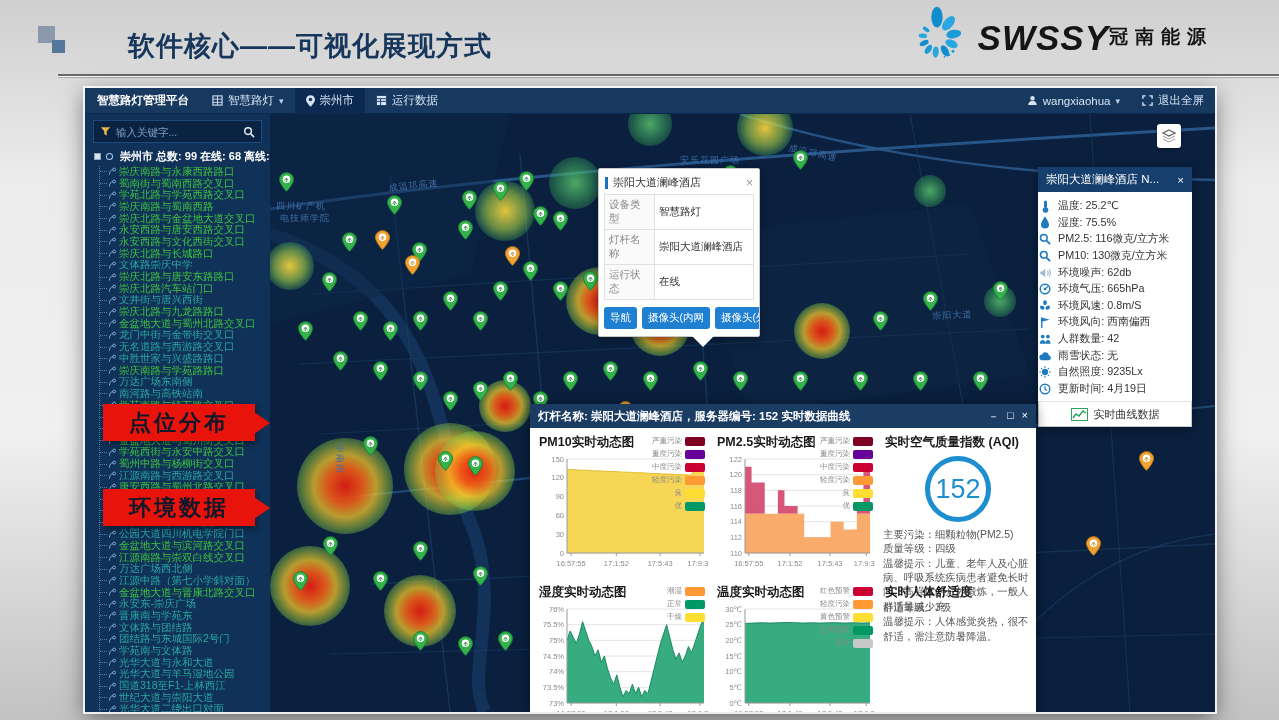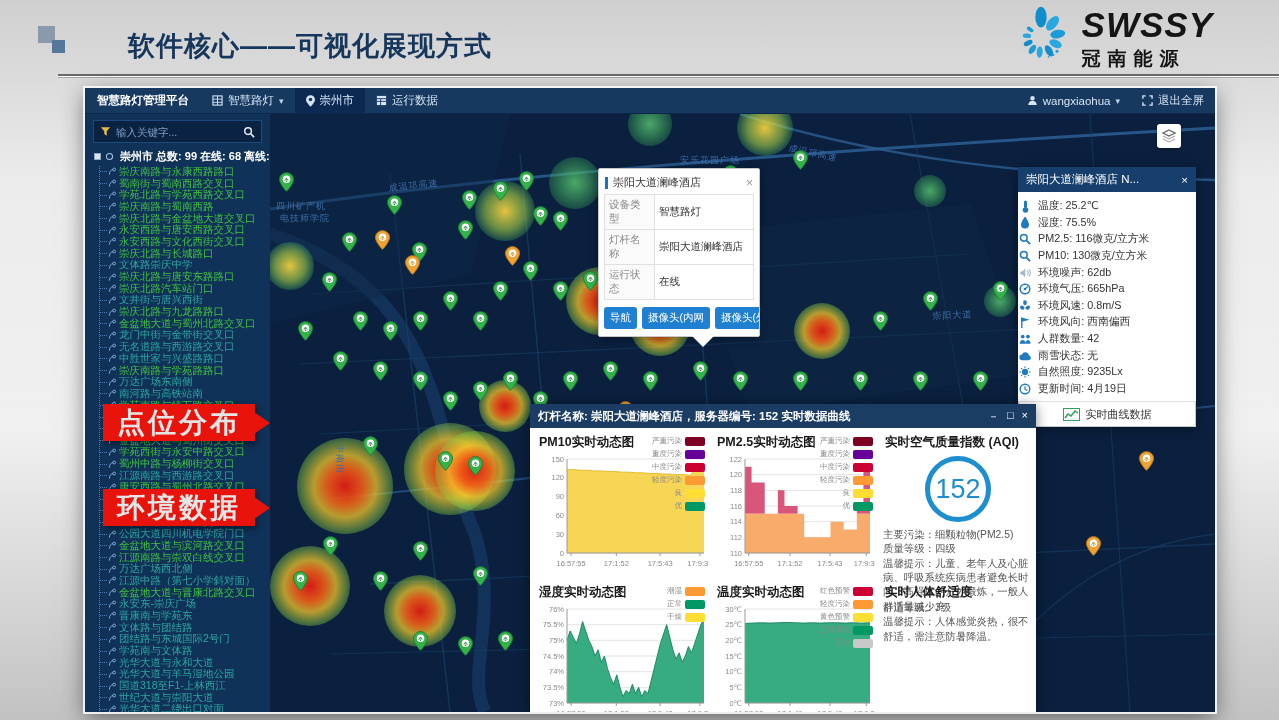--- a/index.html
+++ b/index.html
@@ -6,21 +6,21 @@
   html,body{width:1279px;height:720px;overflow:hidden}
   body{font-family:"Liberation Sans","DejaVu Sans",sans-serif}
   .slide{position:relative;width:1279px;height:720px;overflow:hidden;
     background:linear-gradient(180deg,#cfcfcf 0%,#ececec 25%,#f0f0f0 60%,#c2c2c2 100%)}
   .deco-a{position:absolute;left:38px;top:26px;width:17px;height:17px;background:#8a99ab}
   .deco-b{position:absolute;left:52px;top:40px;width:13px;height:13px;background:#55779c}
   .slide-title{position:absolute;left:128px;top:28px;font-size:27px;font-weight:bold;color:#16365c;letter-spacing:1px}
   .title-rule{position:absolute;left:58px;right:0;top:74px;height:5px;
     background:linear-gradient(#6a6a6a 0 2px,#fbfbfb 2px 3px,#a8a8a8 3px 4px,transparent 4px)}
   .logo{position:absolute;right:66px;top:4px;display:flex;align-items:center;gap:8px}
-  .logo-text{display:flex;flex-direction:column;line-height:1}
+  .logo-text{display:flex;line-height:1}
   .logo-brand{font-size:35px;font-weight:bold;font-style:italic;color:#151515;letter-spacing:1px}
   .logo-co{font-size:19px;font-weight:bold;color:#151515;letter-spacing:7px;margin-top:7px}
   
   .app{position:absolute;left:85px;top:88px;width:1130px;height:624px;background:#0a1f3c;
     outline:2px solid rgba(250,250,250,.9);box-shadow:0 6px 22px rgba(0,0,0,.5);overflow:hidden}
   .navbar{position:absolute;left:0;top:0;right:0;height:26px;background:#17395f;display:flex;align-items:stretch;
     color:#d6e4f5;font-size:11.5px;border-bottom:1px solid #0c2749;z-index:50}
   .brand{display:flex;align-items:center;padding:4px 12px;font-weight:bold;color:#fff;white-space:nowrap}
   .nav-item{display:flex;align-items:center;gap:5px;padding:0 11px;white-space:nowrap;cursor:pointer}
   .nav-item.active{background:#0c2952}
@@ -58,21 +58,21 @@
   .popup-head{display:flex;align-items:center;padding:6px 6px 4px}
   .popup-bar{width:3px;height:12px;background:#1a74bc;margin-right:5px}
   .popup-title{flex:1;font-size:11px;color:#333}
   .popup-close{color:#999;font-size:12px;cursor:pointer;line-height:1}
   .popup table{width:calc(100% - 10px);margin:0 5px;border-collapse:collapse;font-size:10.5px}
   .popup td{border:1px solid #e0e0e0;padding:3px 4px;color:#333;word-break:break-all}
   .popup td.k{color:#888;width:50px;background:#fafafa}
   .popup-btns{display:flex;gap:5px;padding:7px 5px;overflow:hidden}
   .pbtn{background:#1f7fd1;color:#fff;font-size:10.5px;padding:4px 6px;border-radius:3px;white-space:nowrap;cursor:pointer}
   
-  .env{position:absolute;left:748px;top:53px;width:178px;z-index:25;box-shadow:0 2px 10px rgba(0,0,0,.4)}
+  .env{position:absolute;left:768px;top:53px;width:154px;z-index:25;box-shadow:0 2px 10px rgba(0,0,0,.4)}
   .env-head{background:#163f6d;color:#fff;font-size:11.5px;padding:5px 8px;display:flex;align-items:center}
   .env-title{flex:1;white-space:nowrap;overflow:hidden}
   .env-close{cursor:pointer}
   .env-body{background:#fff;padding:6px 0 4px}
   .env-row{display:flex;align-items:center;gap:6px;height:16.6px;font-size:10.8px;color:#333;white-space:nowrap}
   .env-row .eico{width:14px;display:flex;justify-content:center;flex:0 0 auto}
   .env-btn{background:#fff;border-top:1px solid #ddd;height:26px;display:flex;align-items:center;justify-content:center;gap:6px;
     font-size:11px;color:#333;cursor:pointer;border:1px solid #c9c9c9;border-top:1px solid #e2e2e2}
   
   .dpanel{position:absolute;left:260px;top:290px;width:506px;height:308px;z-index:28;box-shadow:0 2px 12px rgba(0,0,0,.45)}
@@ -85,22 +85,22 @@
   .cell{position:relative;padding:0 0 0 4px;overflow:visible}
   .cell-title{font-size:12.5px;font-weight:bold;color:#1a1a1a;padding:2px 0 0 2px;white-space:nowrap}
   .legend{position:absolute;top:4px;right:6px;display:flex;flex-direction:column;gap:3px;align-items:flex-end;z-index:5}
   .lrow{display:flex;align-items:center;gap:3px}
   .llabel{font-size:7.5px;color:#8a8a8a;white-space:nowrap}
   .lpill{width:20px;height:9px;border-radius:2px}
   .gauge-circle{width:66px;height:66px;border:5px solid #1d8fd0;border-radius:50%;display:flex;align-items:center;justify-content:center;
     font-size:27px;color:#1d8fd0;margin:5px auto 6px}
   .gauge-lines{font-size:10.4px;color:#555;line-height:1.38;padding-right:2px}
   
-  .callout{position:absolute;left:18px;width:152px;height:37px;background:#e8140c;color:#e5e5e5;display:flex;align-items:center;
-    justify-content:center;font-size:28px;font-weight:bold;letter-spacing:3px;z-index:40;box-shadow:2px 3px 6px rgba(0,0,0,.4)}
+  .callout{position:absolute;left:18px;width:152px;height:37px;background:#e8140c;color:#0f172a;display:flex;align-items:center;
+    justify-content:center;font-size:22px;font-weight:bold;letter-spacing:3px;z-index:40;box-shadow:2px 3px 6px rgba(0,0,0,.4)}
   .callout::after{content:"";position:absolute;right:-15px;top:8px;border:11px solid transparent;border-left:16px solid #e8140c;border-right:0}
   .callout.c0{top:316px}.callout.c1{top:401px}
 </style>
 </head>
 <body>
 
 <div class="slide">
   <div class="deco-a"></div>
   <div class="deco-b"></div>
   <h1 class="slide-title">软件核心——可视化展现方式</h1>

